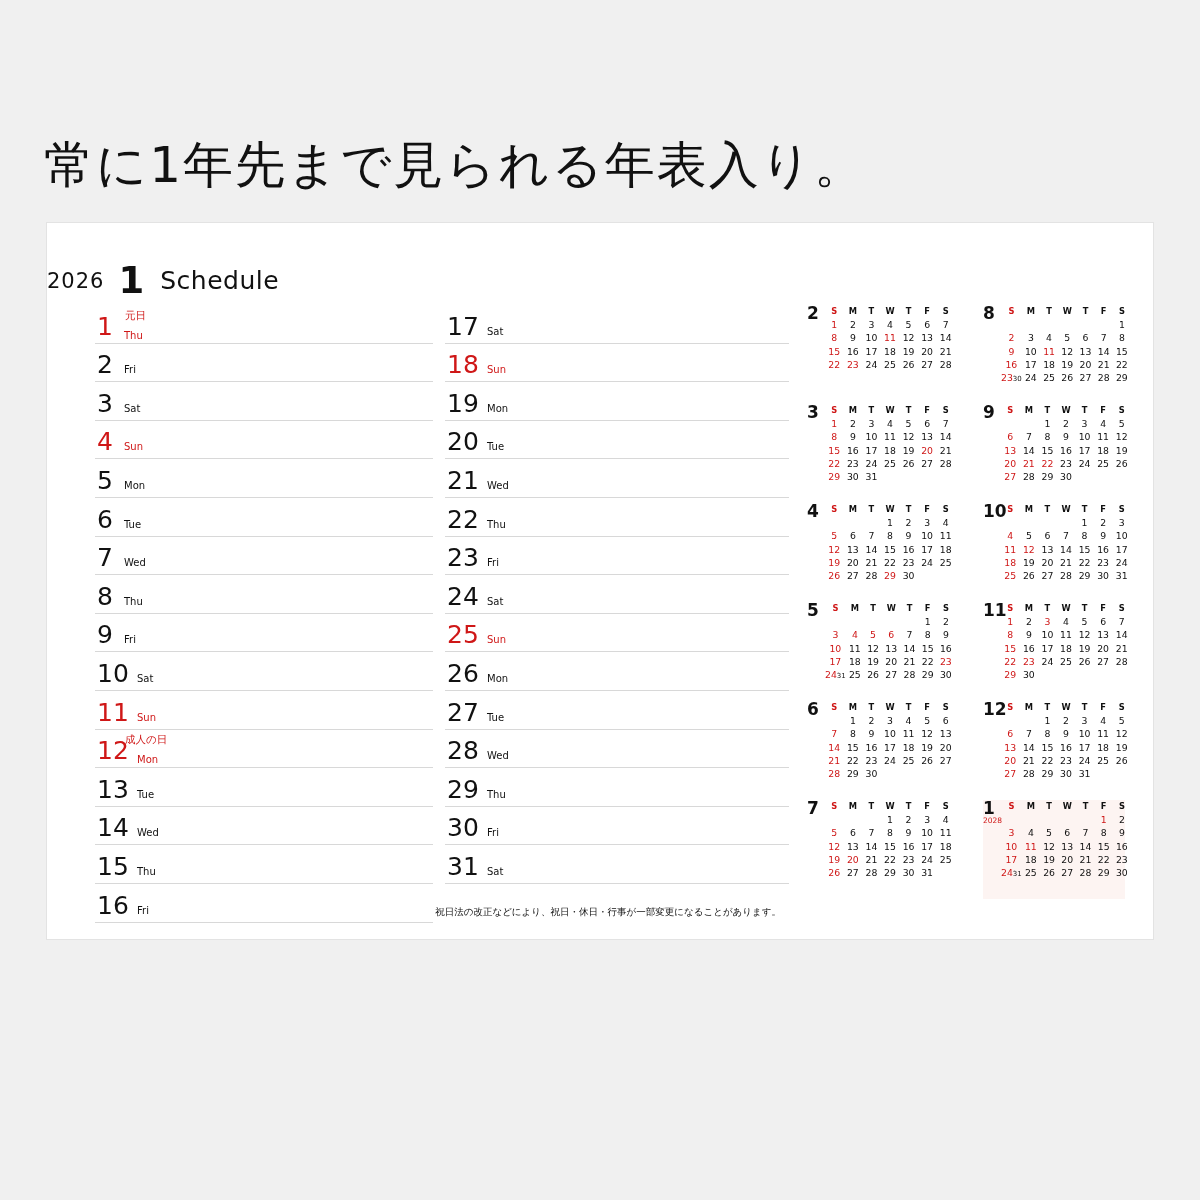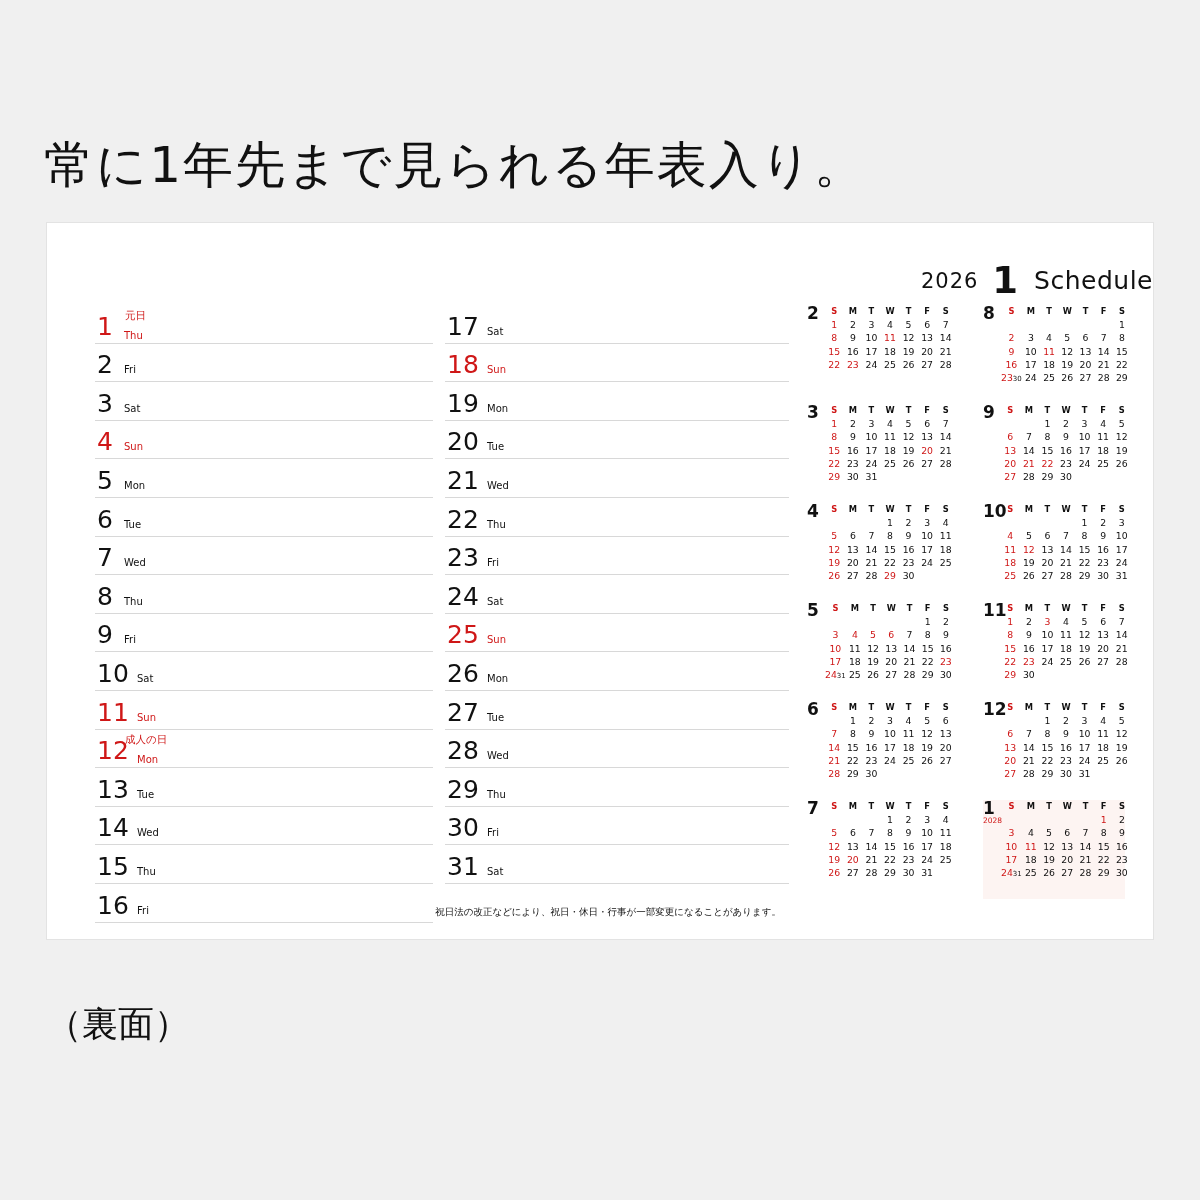--- a/index.html
+++ b/index.html
@@ -27,21 +27,21 @@
     position:absolute;left:46px;top:222px;
     width:1108px;height:718px;
     background:#ffffff;
     border:1px solid #e3e3e3;
     box-sizing:border-box;
   }
 
   
   .titlerow{
     position:absolute;left:0;top:36px;width:100%;
-    text-align:right;
+    text-align:left;
     font-family:"DejaVu Sans", sans-serif;
     color:#111;
     white-space:nowrap;
   }
   .t-year{font-size:21px;letter-spacing:1px;vertical-align:middle;}
   .t-month{font-size:37px;font-weight:bold;vertical-align:middle;margin:0 16px 0 14px;}
   .t-sched{font-size:25px;vertical-align:middle;letter-spacing:.5px;}
 
   
   .sched{
@@ -807,14 +807,13 @@
             <span>26</span>
             <span>27</span>
             <span>28</span>
             <span>29</span>
             <span>30</span>
           </div>
         </div>
       </div>
   </div>
 
-  <div class="backside">（裏面）</div>
 </div>
 
 </body></html>

